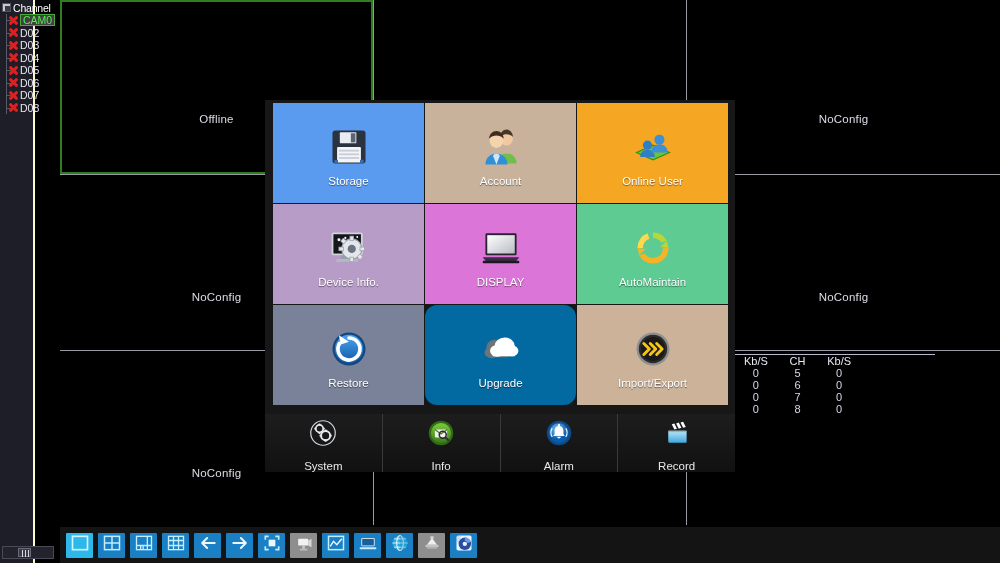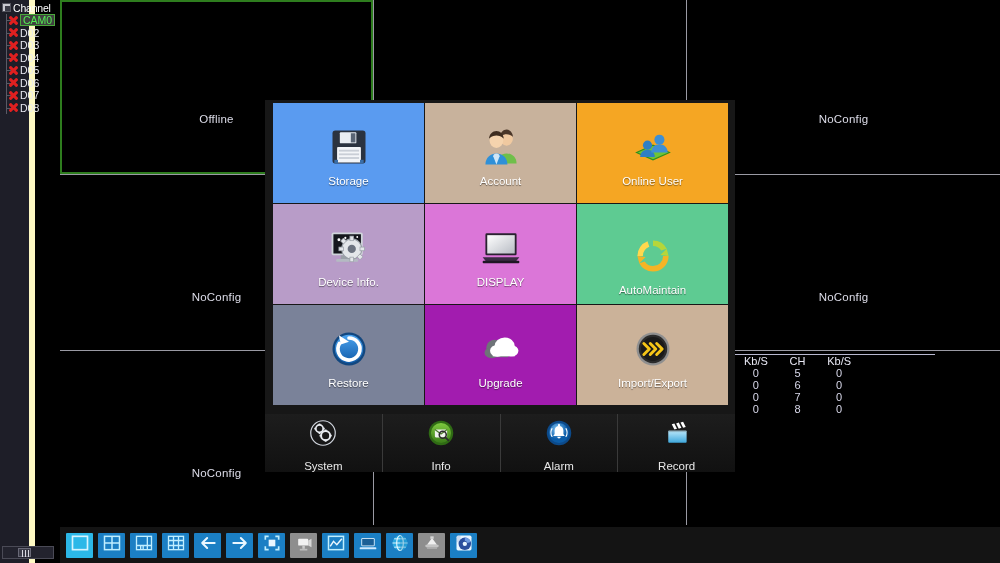--- a/index.html
+++ b/index.html
@@ -8,21 +8,21 @@
     background: #000;
     font-family: "Liberation Sans", sans-serif;
     overflow: hidden;
   }
   #app { position: relative; width: 1000px; height: 563px; background: #000; }
 
   
   #sidebar {
     position: absolute; left: 0; top: 0; width: 35px; height: 563px;
     background: #1e1e28;
-    border-right: 6px solid #fef9c3;
+    border-right: 2px solid #fef9c3;
   }
   #sidebar-header {
     display: flex; align-items: center; gap: 2px;
     padding: 1px 1px 0 2px; height: 14px;
   }
   .tree-box {
     width: 9px; height: 9px; background: #c8c8d0;
     border: 1px solid #55555f; position: relative; flex: 0 0 auto;
   }
   .tree-box::after {
@@ -410,21 +410,21 @@
         <stop offset="0%" stop-color="#ffffff"></stop>
                   <stop offset="100%" stop-color="#b8bcc4"></stop>
       </linearGradient>
               </defs>
       <path d="M4 34h40l-4 5H8z" fill="#3a2c42"></path>
       <rect x="4" y="38" width="40" height="2.5" rx="1" fill="#1e1624"></rect>
     </svg>
           </div>
           <div class="tlabel">DISPLAY</div>
         </div>
-        <div class="tile light-text" style="background: rgb(94, 203, 146); justify-content: center;">
+        <div class="tile light-text" style="background: rgb(94, 203, 146);">
           <div class="ticon">
             <svg viewBox="0 0 48 48" width="44" height="44">
       <path d="M24 7a17 17 0 0 1 15 9l-6 2A11 11 0 0 0 24 13z" fill="#b6d63a"></path>
       <path d="M39 16l2 8-9-1z" fill="#b6d63a"></path>
       <path d="M41 24a17 17 0 0 1-17 17 17 17 0 0 1-15-9l6-2a11 11 0 0 0 9 5 11 11 0 0 0 11-11z" fill="#f5b425"></path>
       <path d="M9 32l-2-8 9 1z" fill="#f5b425"></path>
       <path d="M7 24A17 17 0 0 1 18 8l2 6a11 11 0 0 0-7 10z" fill="#ffd84d"></path>
     </svg>
           </div>
           <div class="tlabel">AutoMaintain</div>
@@ -439,21 +439,21 @@
         <stop offset="0%" stop-color="#4ba3ef"></stop>
                   <stop offset="100%" stop-color="#0f5aa8"></stop>
       </linearGradient>
               </defs>
       <path d="M24 12a12 12 0 1 1-10.4 6" fill="none" stroke="#ffffff" stroke-width="4" stroke-linecap="round"></path>
       <path d="M13 9l2 10 9-3z" fill="#ffffff"></path>
     </svg>
           </div>
           <div class="tlabel">Restore</div>
         </div>
-        <div class="tile light-text" style="background: #a21caf;">
+        <div class="tile light-text" style="background: #0369a1; border-radius: 12px;">
           <div class="ticon">
             <svg viewBox="0 0 48 48" width="44" height="44">
       <ellipse cx="17" cy="22" rx="9" ry="8" fill="#6e7378"></ellipse>
       <ellipse cx="14" cy="28" rx="8" ry="6" fill="#6e7378"></ellipse>
       <path d="M10 33h22v-4H10z" fill="#6e7378"></path>
       <ellipse cx="28" cy="21" rx="11" ry="9.5" fill="#ffffff"></ellipse>
       <ellipse cx="20" cy="26" rx="8" ry="6.5" fill="#ffffff"></ellipse>
       <ellipse cx="36" cy="26" rx="7" ry="6" fill="#ffffff"></ellipse>
       <path d="M15 32h24v-5H15z" fill="#ffffff"></path>
     </svg>

